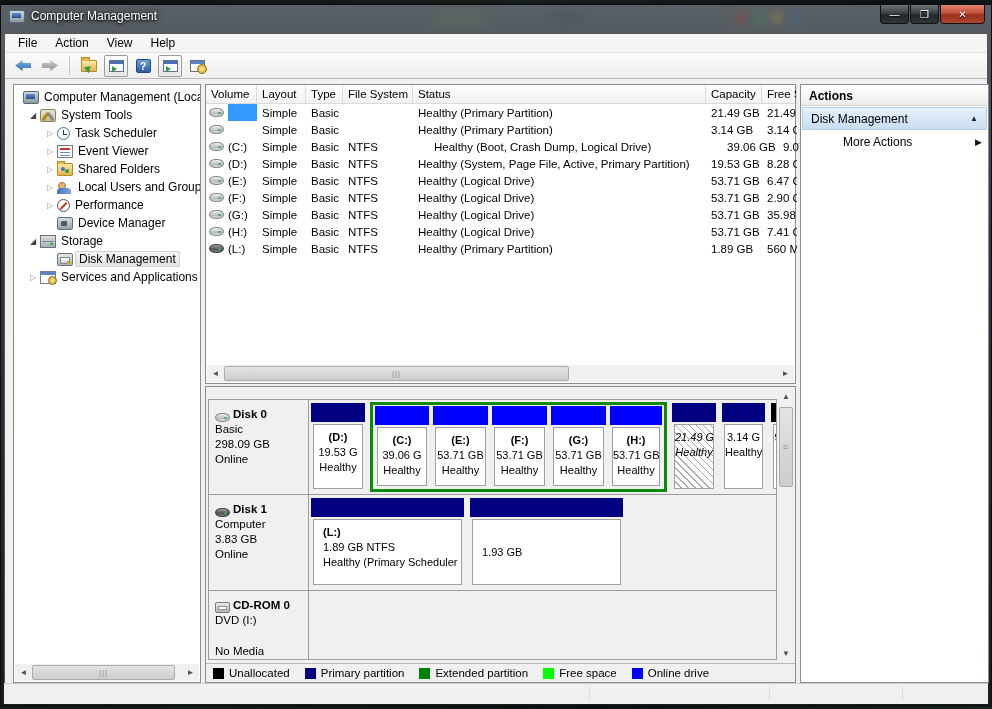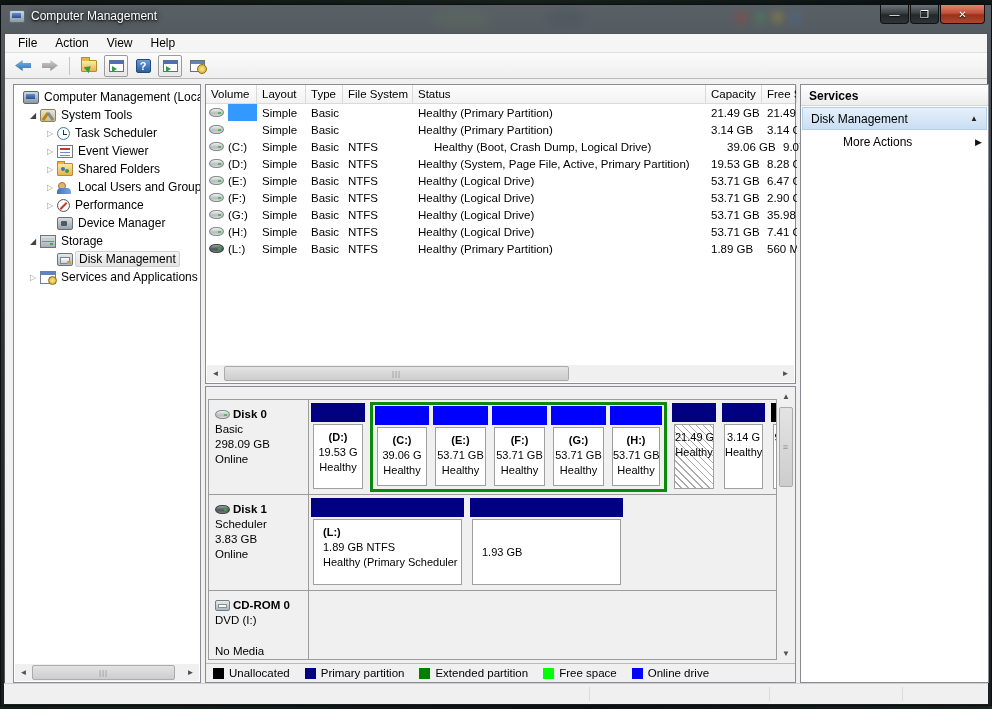--- a/index.html
+++ b/index.html
@@ -117,27 +117,27 @@
   .sb-thumb::after{content:"|||";position:absolute;left:50%;top:50%;transform:translate(-50%,-55%);color:#8f8f8f;font-size:8px;letter-spacing:1px;}
   .vscroll{position:absolute;right:1px;top:1px;bottom:20px;width:16px;background:#F0F0F0;display:flex;flex-direction:column;align-items:center;}
   .vscroll .sb-thumb{width:14px;}
   .vscroll .sb-thumb::after{content:"≡";transform:translate(-50%,-55%);font-size:9px;}
 
   
   .disk-rows{position:absolute;left:2px;top:12px;right:18px;}
   .disk-row{display:flex;border:1px solid #9c9c9c;border-top:none;background:#F0F0F0;}
   .disk-row.first{border-top:1px solid #9c9c9c;}
   .disk-hd{width:100px;flex:none;border-right:1px solid #9c9c9c;padding:7px 6px 0 6px;font-size:11.5px;line-height:15px;display:flex;flex-direction:column;}
-  .disk-hd .dh-title{display:flex;align-items:center;gap:3px;font-weight:bold;}
+  .disk-hd .dh-title{display:flex;align-items:flex-end;gap:3px;font-weight:bold;}
   .disk-parts{flex:1;display:flex;align-items:stretch;overflow:hidden;padding:2px 0 2px 1px;}
   .part{flex:none;display:flex;flex-direction:column;overflow:hidden;}
   .pbar{height:19px;margin:1px 1px 0 1px;flex:none;}
   .pbody{flex:1;margin:2px 3px 3px 3px;border:1px solid #9f9f9f;background:#fff;
          font-size:11px;line-height:15px;text-align:center;padding-top:5px;overflow:hidden;white-space:nowrap;}
-  .pbody.hatched{background:repeating-linear-gradient(45deg,#ffffff 0 4px,#ababab 4px 5px);}
+  .pbody.hatched{background:repeating-linear-gradient(45deg,#ffffff 0 4px,#ababab 4px 5px);font-style:italic;}
   .pbody.left{text-align:left;padding-left:9px;}
   .pbody.middle{display:flex;align-items:center;padding-top:0;}
   .pline-label{font-weight:bold;}
   .ext-group{display:flex;border:3px solid #0B8A0B;margin-right:4px;padding:0 1px;}
   .part{margin-right:4px;}
   .ext-group .part{margin-right:2px;}
   .ext-group .part:last-child{margin-right:0;}
 
   .legend{position:absolute;left:0;right:0;bottom:0;height:19px;background:#F0F0F0;border-top:1px solid #B9B9B9;
           display:flex;align-items:center;padding-left:7px;gap:15px;font-size:11.5px;}
@@ -489,21 +489,21 @@
                 </div>
               </div>
             </div>
           </div>
           <div class="disk-row" style="height: 96px;">
             <div class="disk-hd">
               <div class="dh-title">
                 <span class="vol-icon dark"></span>
                 <span>Disk 1</span>
               </div>
-              <div>Scheduler</div>
+              <div>Computer</div>
               <div>3.83 GB</div>
               <div>Online</div>
             </div>
             <div class="disk-parts">
               <div class="part" style="width: 155px;">
                 <div class="pbar" style="background: rgb(0, 0, 128);"></div>
                 <div class="pbody left">
                   <div class="pline-label">(L:)</div>
                   <div>1.89 GB NTFS</div>
                   <div>Healthy (Primary Scheduler</div>
@@ -553,21 +553,21 @@
             <span>Free space</span>
           </div>
           <div class="legend-item">
             <span class="legend-swatch" style="background: rgb(0, 0, 255);"></span>
             <span>Online drive</span>
           </div>
         </div>
     </div>
 
     <div class="pane" id="actions-pane">
-      <div class="ap-header">Services</div>
+      <div class="ap-header">Actions</div>
       <div class="ap-group">
         <span class="grp-label">Disk Management</span>
         <span class="ap-arrow-up">▲</span>
       </div>
       <div class="ap-more">
         <span class="more-label">More Actions</span>
         <span class="ap-arrow-right">▶</span>
       </div>
     </div>
   </div>

